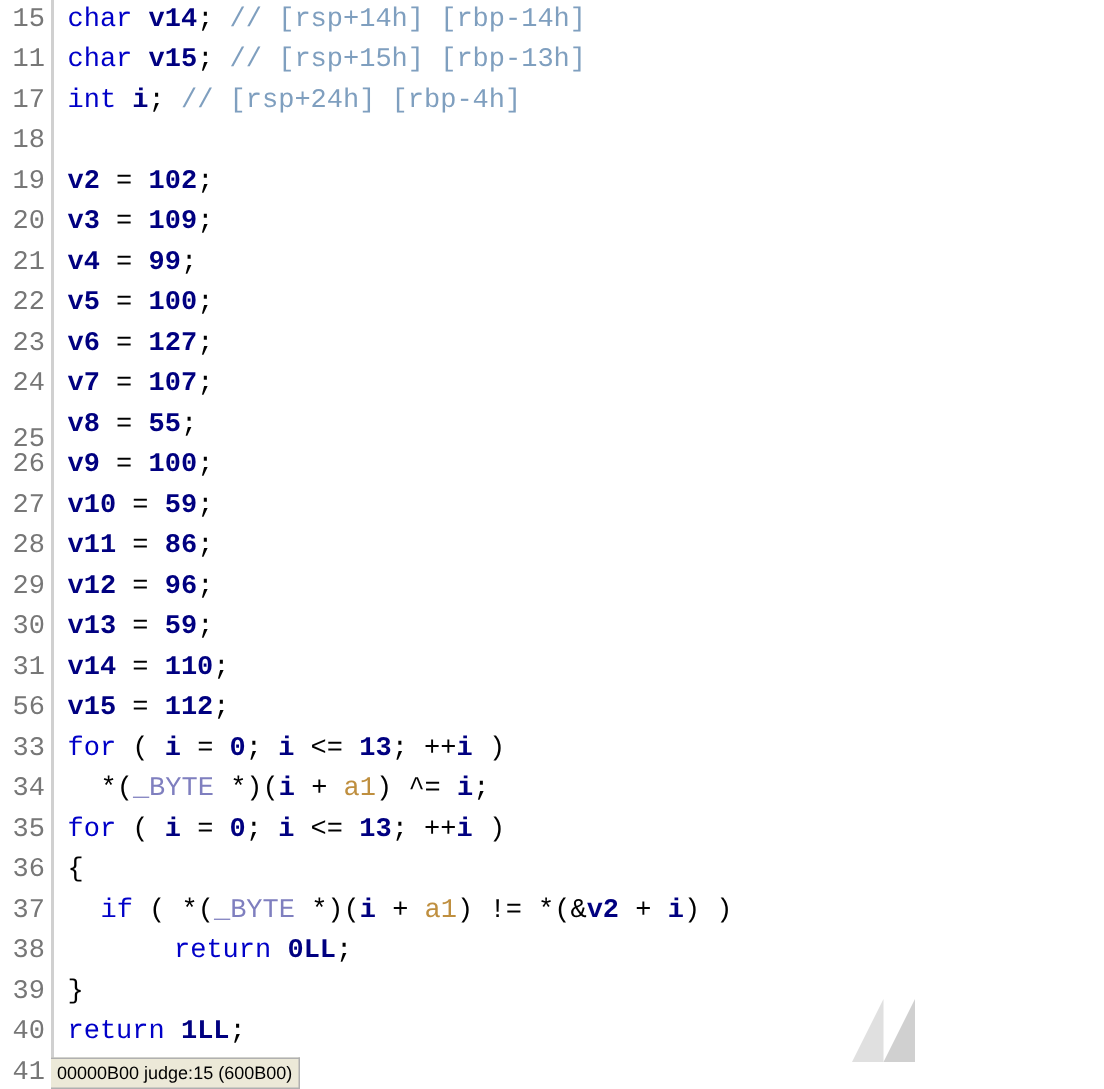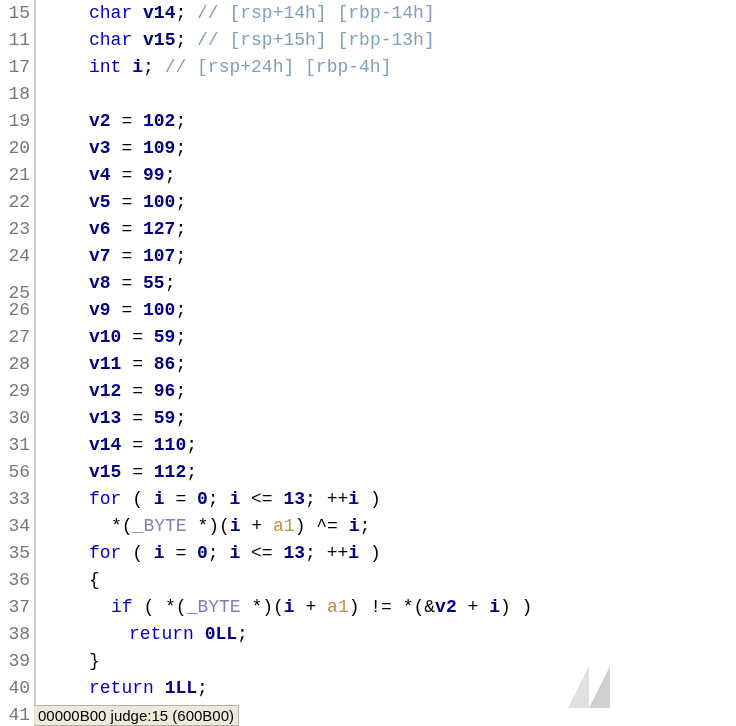--- a/index.html
+++ b/index.html
@@ -1,30 +1,30 @@
 <!DOCTYPE html>
 <html><head>
 <meta charset="utf-8">
 <style>
   html,body{margin:0;padding:0;background:#fff;font-family:"Consolas","Courier New",monospace;font-size:18px;line-height:27px;color:#000;}
   .wrap{position:relative;width:616px;height:726px;overflow:hidden;border-left:0;}
   .gutter{position:absolute;left:0;top:0;width:34px;height:100%;background:#fff;}
   .gutter .ln{position:absolute;left:0;width:30px;text-align:right;color:#777;font-family:"Consolas","Courier New",monospace;font-size:18px;}
   .code{position:absolute;left:34px;top:0;right:0;}
-  .line{position:absolute;left:0;white-space:pre;margin-left:44px;}
+  .line{position:absolute;left:0;white-space:pre;}
   .kw{color:#0000C8;}
   .cmt{color:#7F9FBF;}
   .num,.var,.fn{color:#000080;font-weight:bold;}
   .var{}
   .par{color:#BF8F3F;font-weight:normal;}
   .typ{color:#7F7FBF;}
   .ind1{padding-left:11px;}
   .ind2{padding-left:33px;}
-  .ind3{padding-left:51px;}
-  .status{position:absolute;left:34px;bottom:0;height:19px;line-height:19px;font-size:15px;font-family:"Tahoma","Verdana",sans-serif;background:#ece9d8;border:1px solid #b0b0b0;border-left:0;padding:0 4px;color:#000;}
+  .ind3{padding-left:82px;}
+  .status{position:absolute;left:34px;bottom:0;height:19px;line-height:19px;font-size:12px;font-family:"Tahoma","Verdana",sans-serif;background:#ece9d8;border:1px solid #b0b0b0;border-left:0;padding:0 4px;color:#000;}
   .watermark{position:absolute;right:6px;bottom:18px;display:flex;align-items:center;gap:6px;color:#d8d8d8;font-family:"Microsoft YaHei","SimHei",sans-serif;font-size:28px;font-weight:bold;pointer-events:none;}
   .watermark svg{width:42px;height:42px;}
   .vsep{position:absolute;left:34px;top:0;width:2px;height:706px;background:#d0d0d0;}
 </style>
 </head>
 <body>
 
 <div class="wrap">
   <div class="vsep"></div>
 

